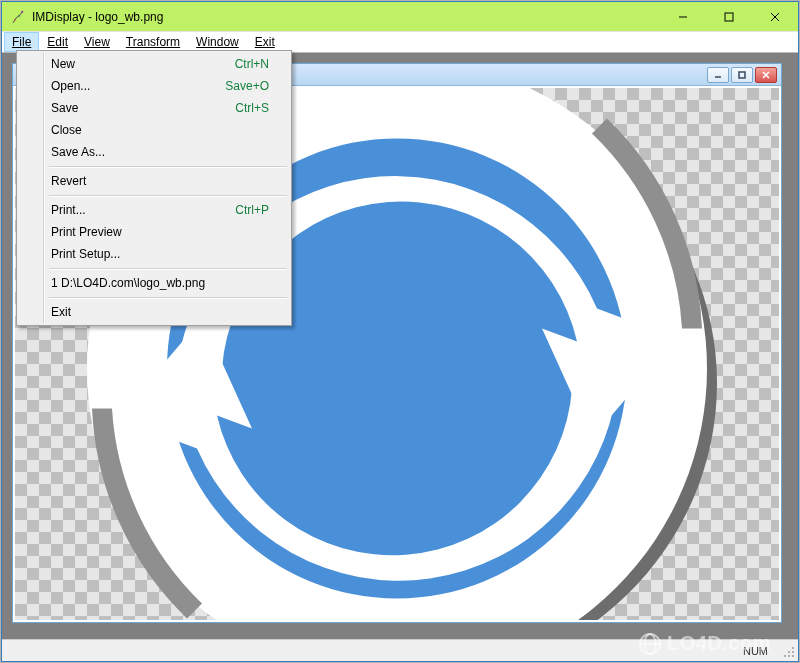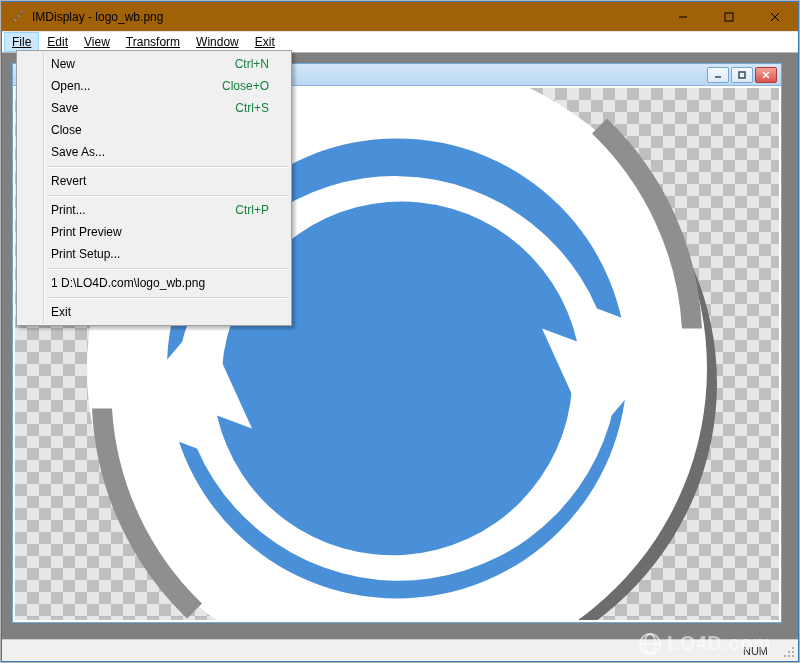--- a/index.html
+++ b/index.html
@@ -17,21 +17,21 @@
     position: absolute;
     left: 1px; top: 1px;
     width: 798px; height: 661px;
     background: #fff;
     border: 1px solid #3a7ab8;
     display: flex;
     flex-direction: column;
   }
   .titlebar {
     height: 30px;
-    background: #a16207;
+    background: #bef264;
     display: flex;
     align-items: center;
     padding: 0 0 0 8px;
     border-bottom: 1px solid #e5e5e5;
   }
   .titlebar .app-icon {
     width: 16px; height: 16px;
     margin-right: 6px;
     position: relative;
   }
@@ -321,21 +321,21 @@
 
 <div class="dropdown">
   <div class="gutter-line"></div>
 
   <div class="dd-item">
     <span>New</span>
     <span class="shortcut">Ctrl+N</span>
   </div>
   <div class="dd-item">
     <span>Open...</span>
-    <span class="shortcut">Close+O</span>
+    <span class="shortcut">Save+O</span>
   </div>
   <div class="dd-item">
     <span>Save</span>
     <span class="shortcut">Ctrl+S</span>
   </div>
   <div class="dd-item">
     <span>Close</span>
   </div>
   <div class="dd-item">
     <span>Save As...</span>

